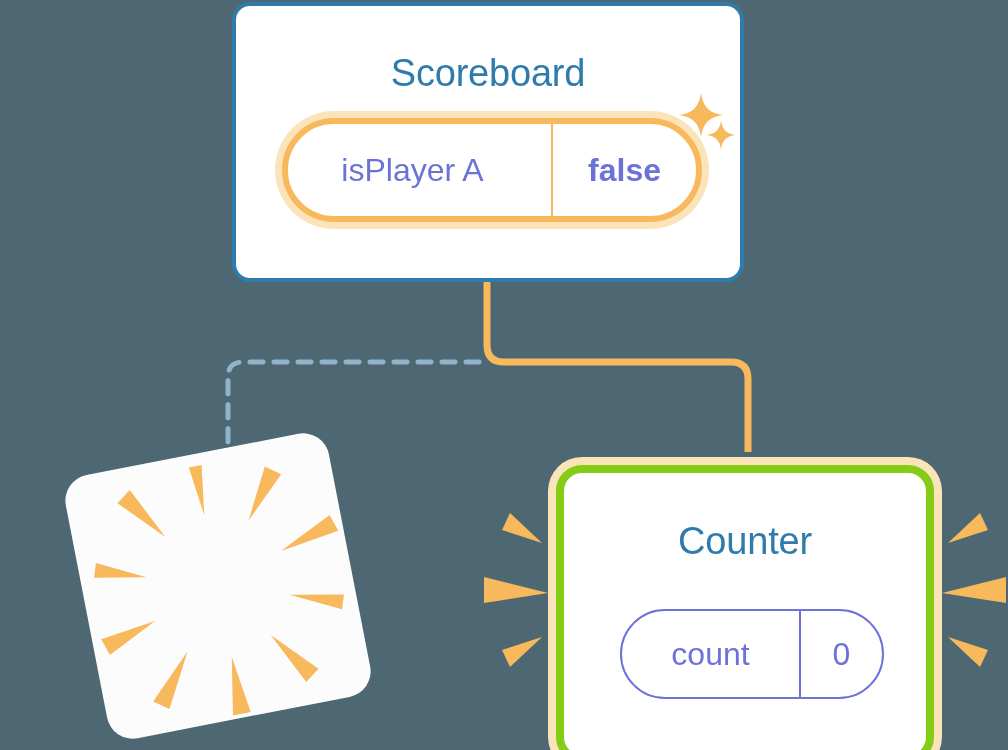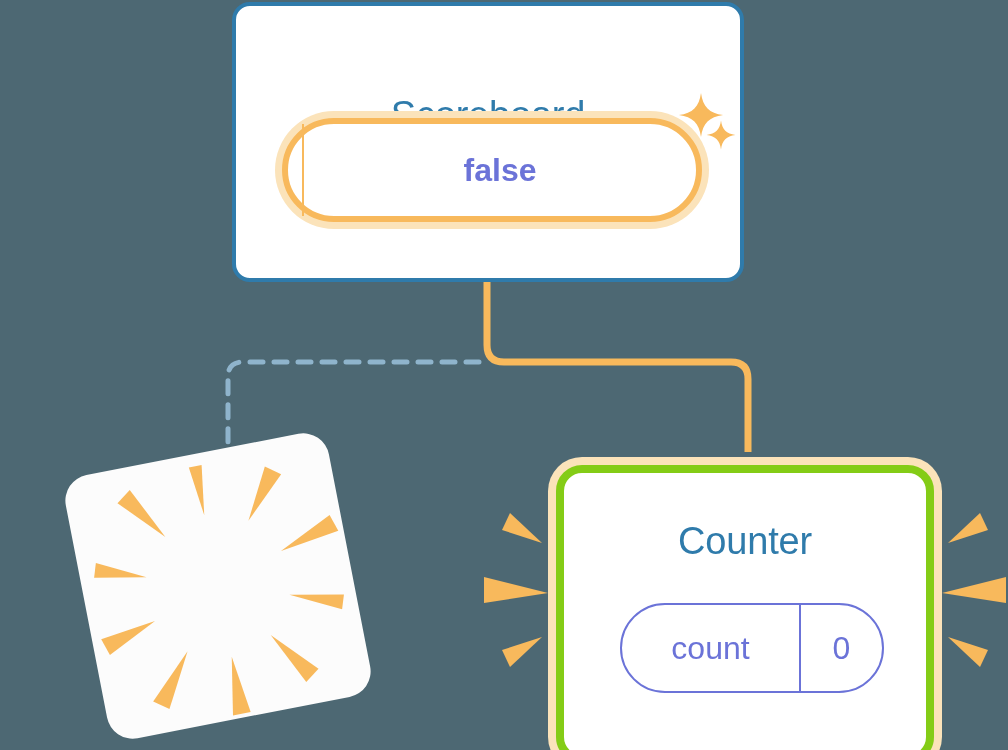--- a/index.html
+++ b/index.html
@@ -73,21 +73,21 @@
   .card-title {
     position: absolute;
     left: 0;
     width: 100%;
     text-align: center;
     color: #2f7bab;
     font-weight: 400;
     letter-spacing: -0.2px;
     white-space: nowrap;
   }
-  #scoreboard-title { top: 46px; font-size: 38px; margin-top: 42px; }
+  #scoreboard-title { top: 46px; font-size: 38px; }
   #counter-title    { top: 47px; font-size: 38px; }
 
   
   .pill {
     position: absolute;
     display: flex;
     align-items: stretch;
     box-sizing: border-box;
     background: #ffffff;
   }
@@ -109,21 +109,21 @@
     border: 6px solid #f8b95c;
     box-shadow: 0 0 0 7px #fbe3ba;
   }
   #scoreboard-pill .cell { font-size: 32px; }
   #sb-key   { flex: 0 0 249px; }
   #sb-value { flex: 1 1 auto; font-weight: 700; border-left: 2px solid #f8b95c; margin-left: 14px; }
 
   
   #counter-pill {
     left: 56px;
-    top: 130px;
+    top: 136px;
     width: 264px;
     height: 90px;
     border-radius: 45px;
     border: 2px solid #6b73d8;
   }
   #counter-pill .cell { font-size: 32px; }
   #ct-key   { flex: 0 0 177px; }
   #ct-value { flex: 1 1 auto; border-left: 2px solid #6b73d8; }
 
   
@@ -160,20 +160,21 @@
 
     <path d="M 487 282 L 487 345 Q 487 362 504 362 L 731 362 Q 748 362 748 379 L 748 452" fill="none" stroke="#f8b95c" stroke-width="7" stroke-linecap="butt"></path>
 
     <path d="M 479 362 L 243 362 Q 228 362 228 377 L 228 470" fill="none" stroke="#8fb4cc" stroke-width="5" stroke-linecap="round" stroke-dasharray="13 11"></path>
   </svg>
 
   <div class="card" id="scoreboard-card">
     <div class="card-title" id="scoreboard-title">Scoreboard</div>
 
     <div class="pill" id="scoreboard-pill">
+      <div class="cell" id="sb-key">isPlayer A</div>
       <div class="cell" id="sb-value">false</div>
     </div>
   </div>
 
   <svg class="sparkle" id="sparkle-big" viewBox="0 0 100 100" xmlns="http://www.w3.org/2000/svg">
     <path d="M50 2 C54 32 68 46 98 50 C68 54 54 68 50 98 C46 68 32 54 2 50 C32 46 46 32 50 2 Z" fill="#f8b95c"></path>
   </svg>
   <svg class="sparkle" id="sparkle-small" viewBox="0 0 100 100" xmlns="http://www.w3.org/2000/svg">
     <path d="M50 2 C54 32 68 46 98 50 C68 54 54 68 50 98 C46 68 32 54 2 50 C32 46 46 32 50 2 Z" fill="#f8b95c"></path>
   </svg>

